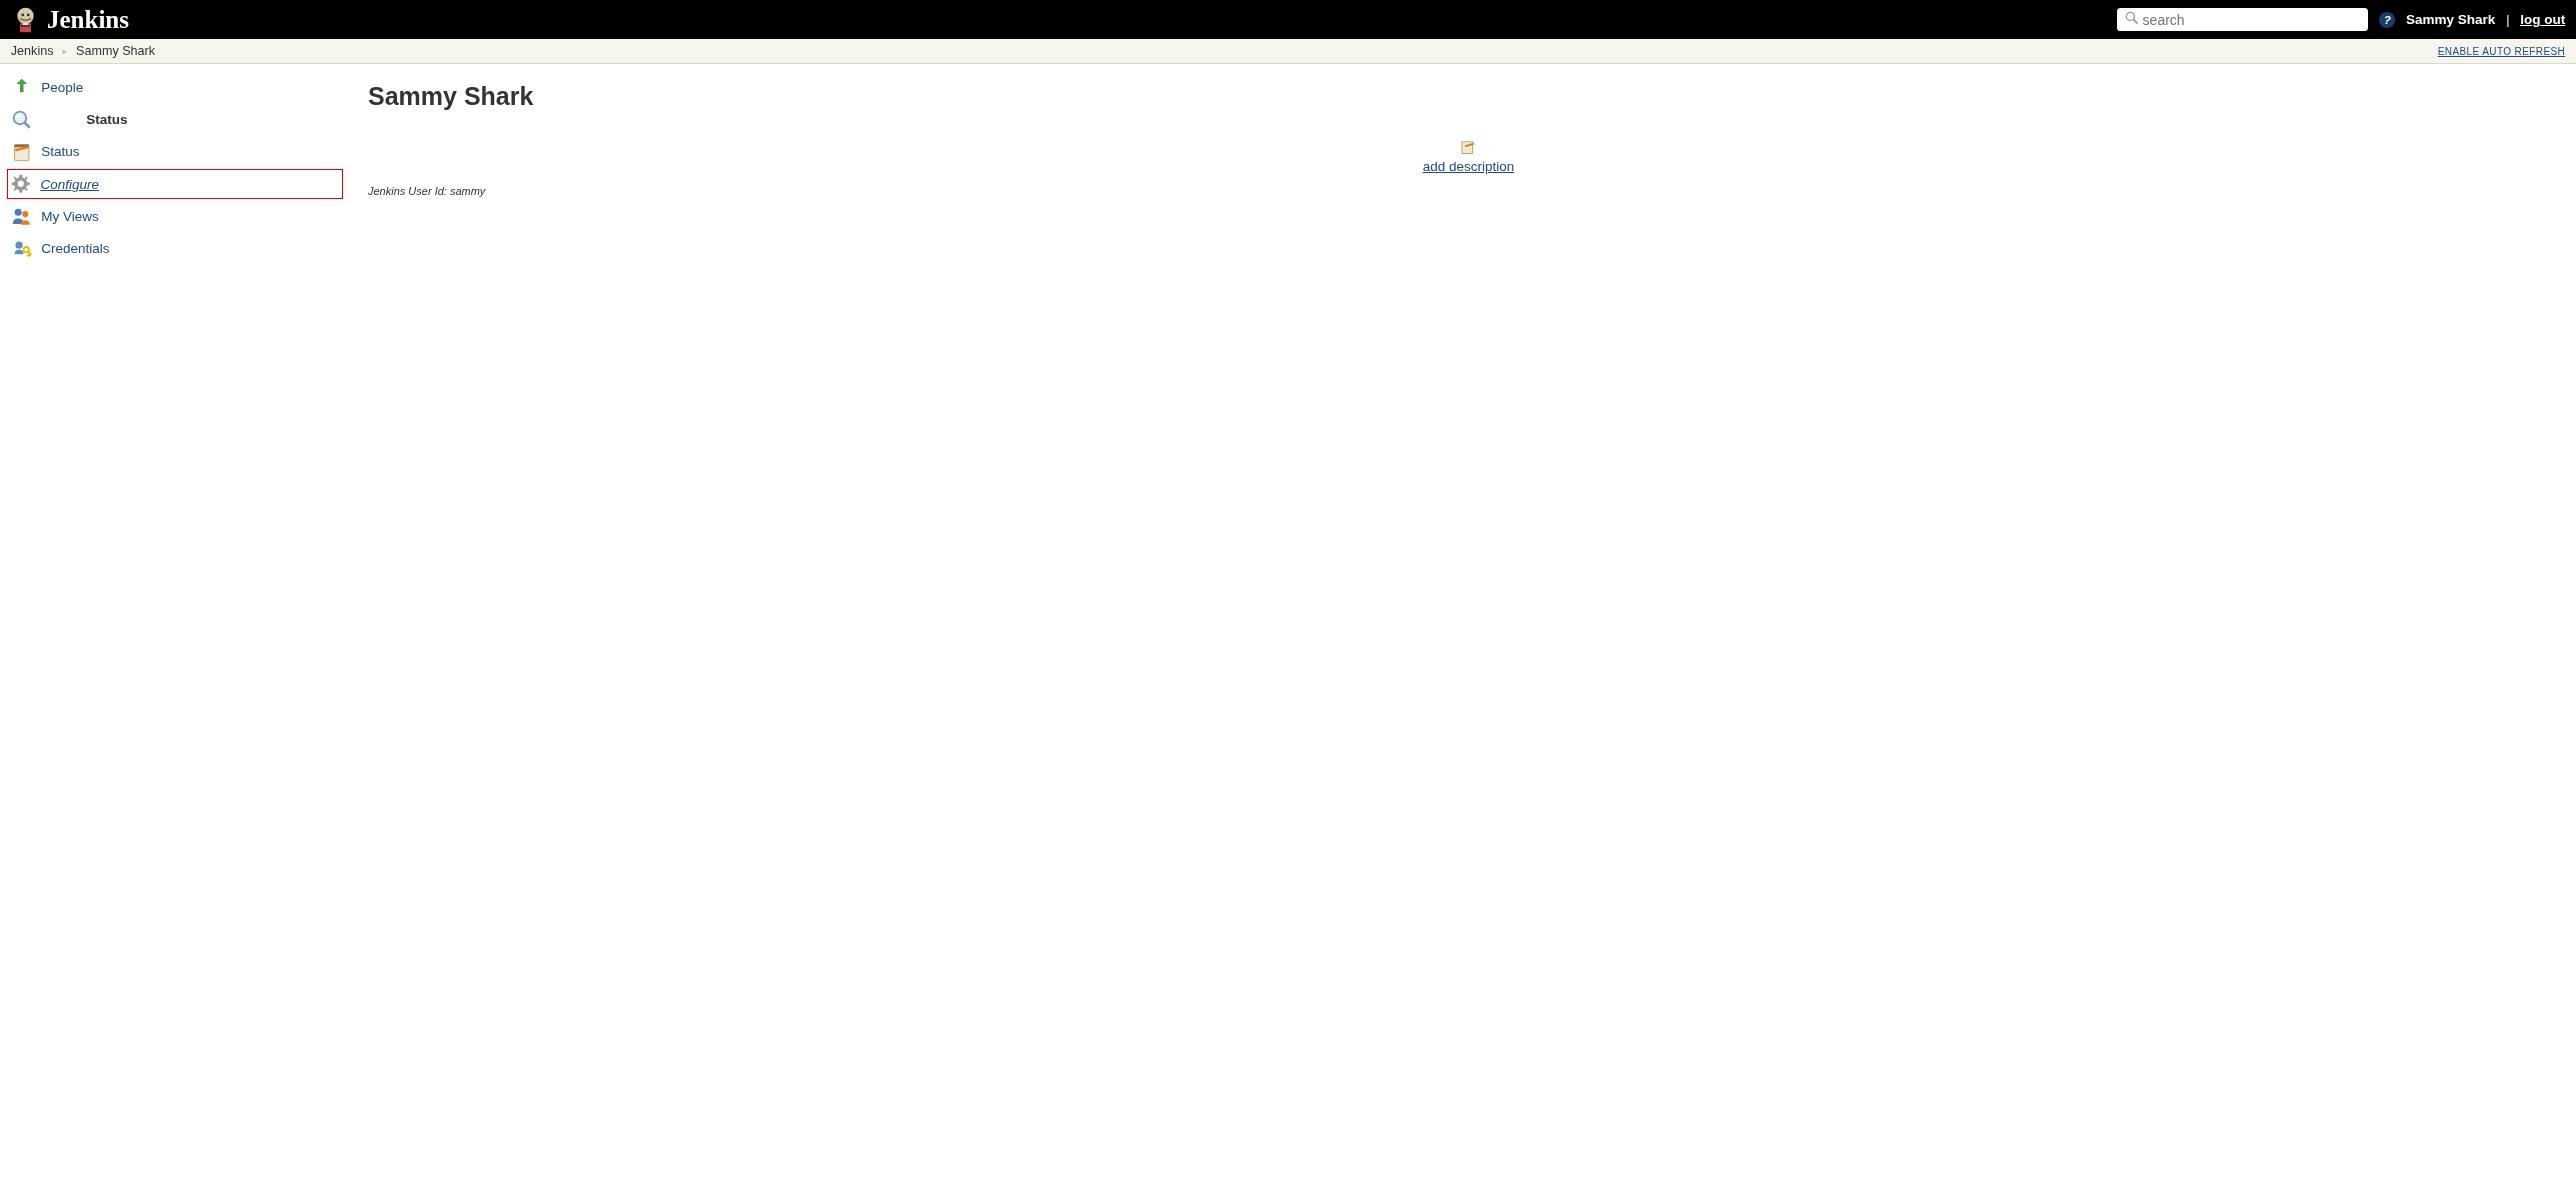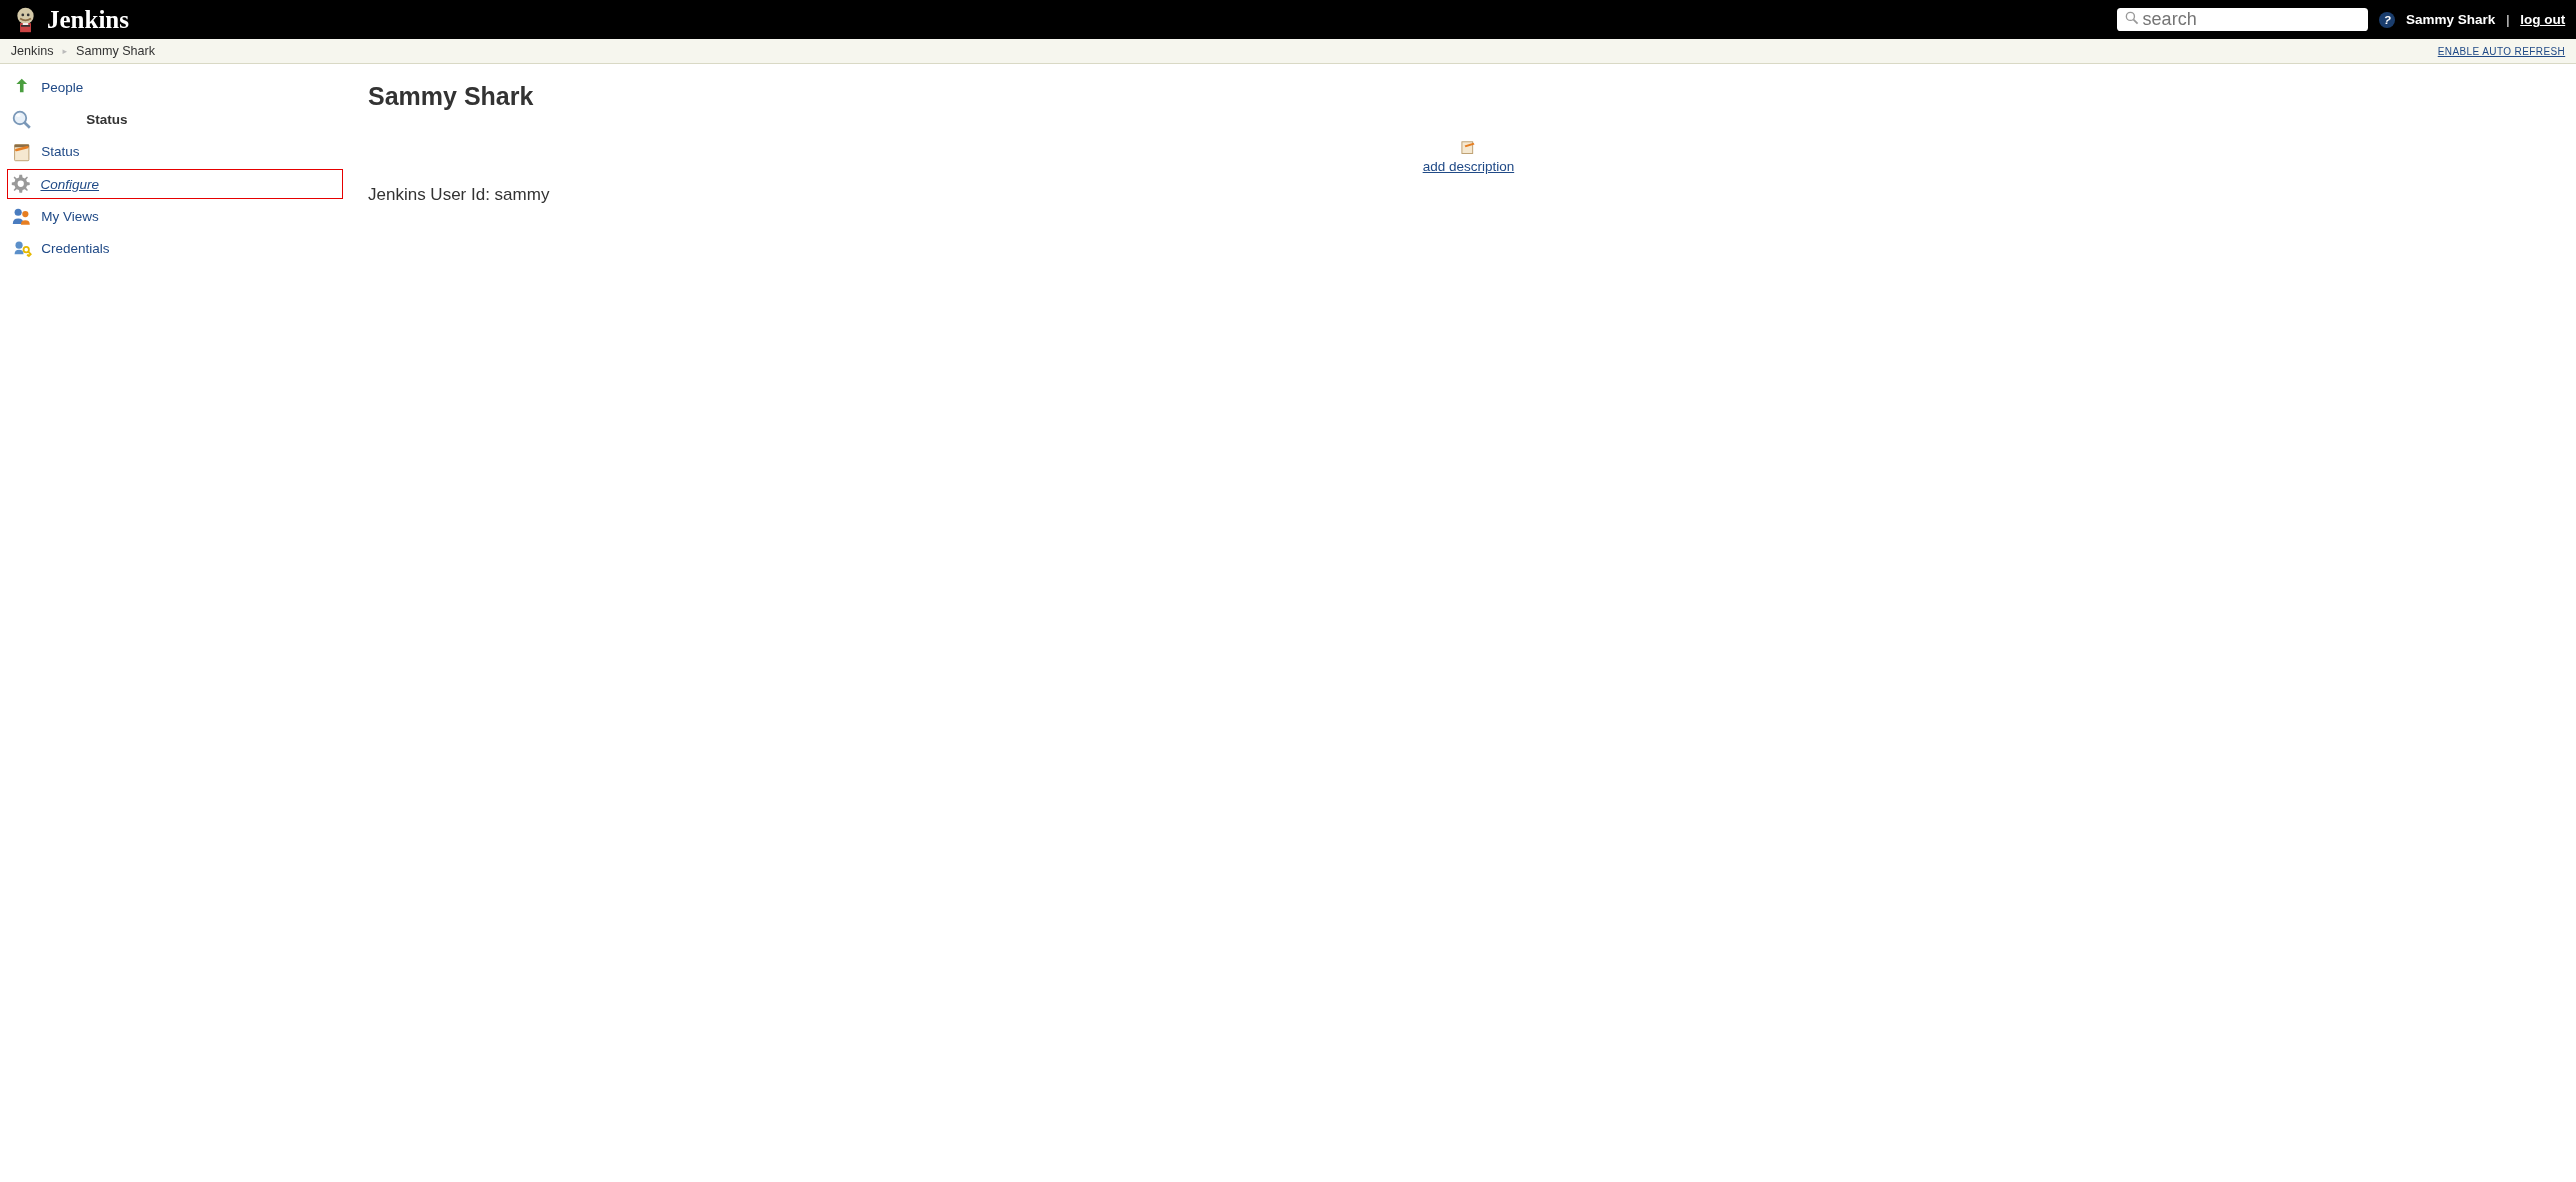--- a/index.html
+++ b/index.html
@@ -46,21 +46,21 @@
       padding: 2.7px 7.2px;
       display: flex;
       align-items: center;
       width: 251px;
       height: 23px;
     }
     .search-input {
       border: none;
       outline: none;
       flex: 1;
-      font-size: 18px;
+      font-size: 14px;
       color: #888;
       background: transparent;
     }
     .help-icon {
       width: 16px;
       height: 16px;
       background: #1a3d6d;
       border-radius: 50%;
       color: #fff;
       display: flex;
@@ -162,22 +162,23 @@
       align-items: center;
       gap: 1.8px;
       flex-direction: column;
     }
     .add-description a {
       color: #204a87;
       text-decoration: underline;
       font-size: 13.5px;
     }
     .user-id-text {
-      font-size: 17px;
-      color: #333;
+      font-size: 11px;
+      color: #333;
+      font-style: italic;
     }
   </style>
 </head>
 <body>
 
 <div class="header">
   <div class="logo-area">
     <span class="logo-icon">
       <svg viewBox="0 0 32 32">
         <circle cx="16" cy="12" r="9" fill="#d4c9a8"></circle>

